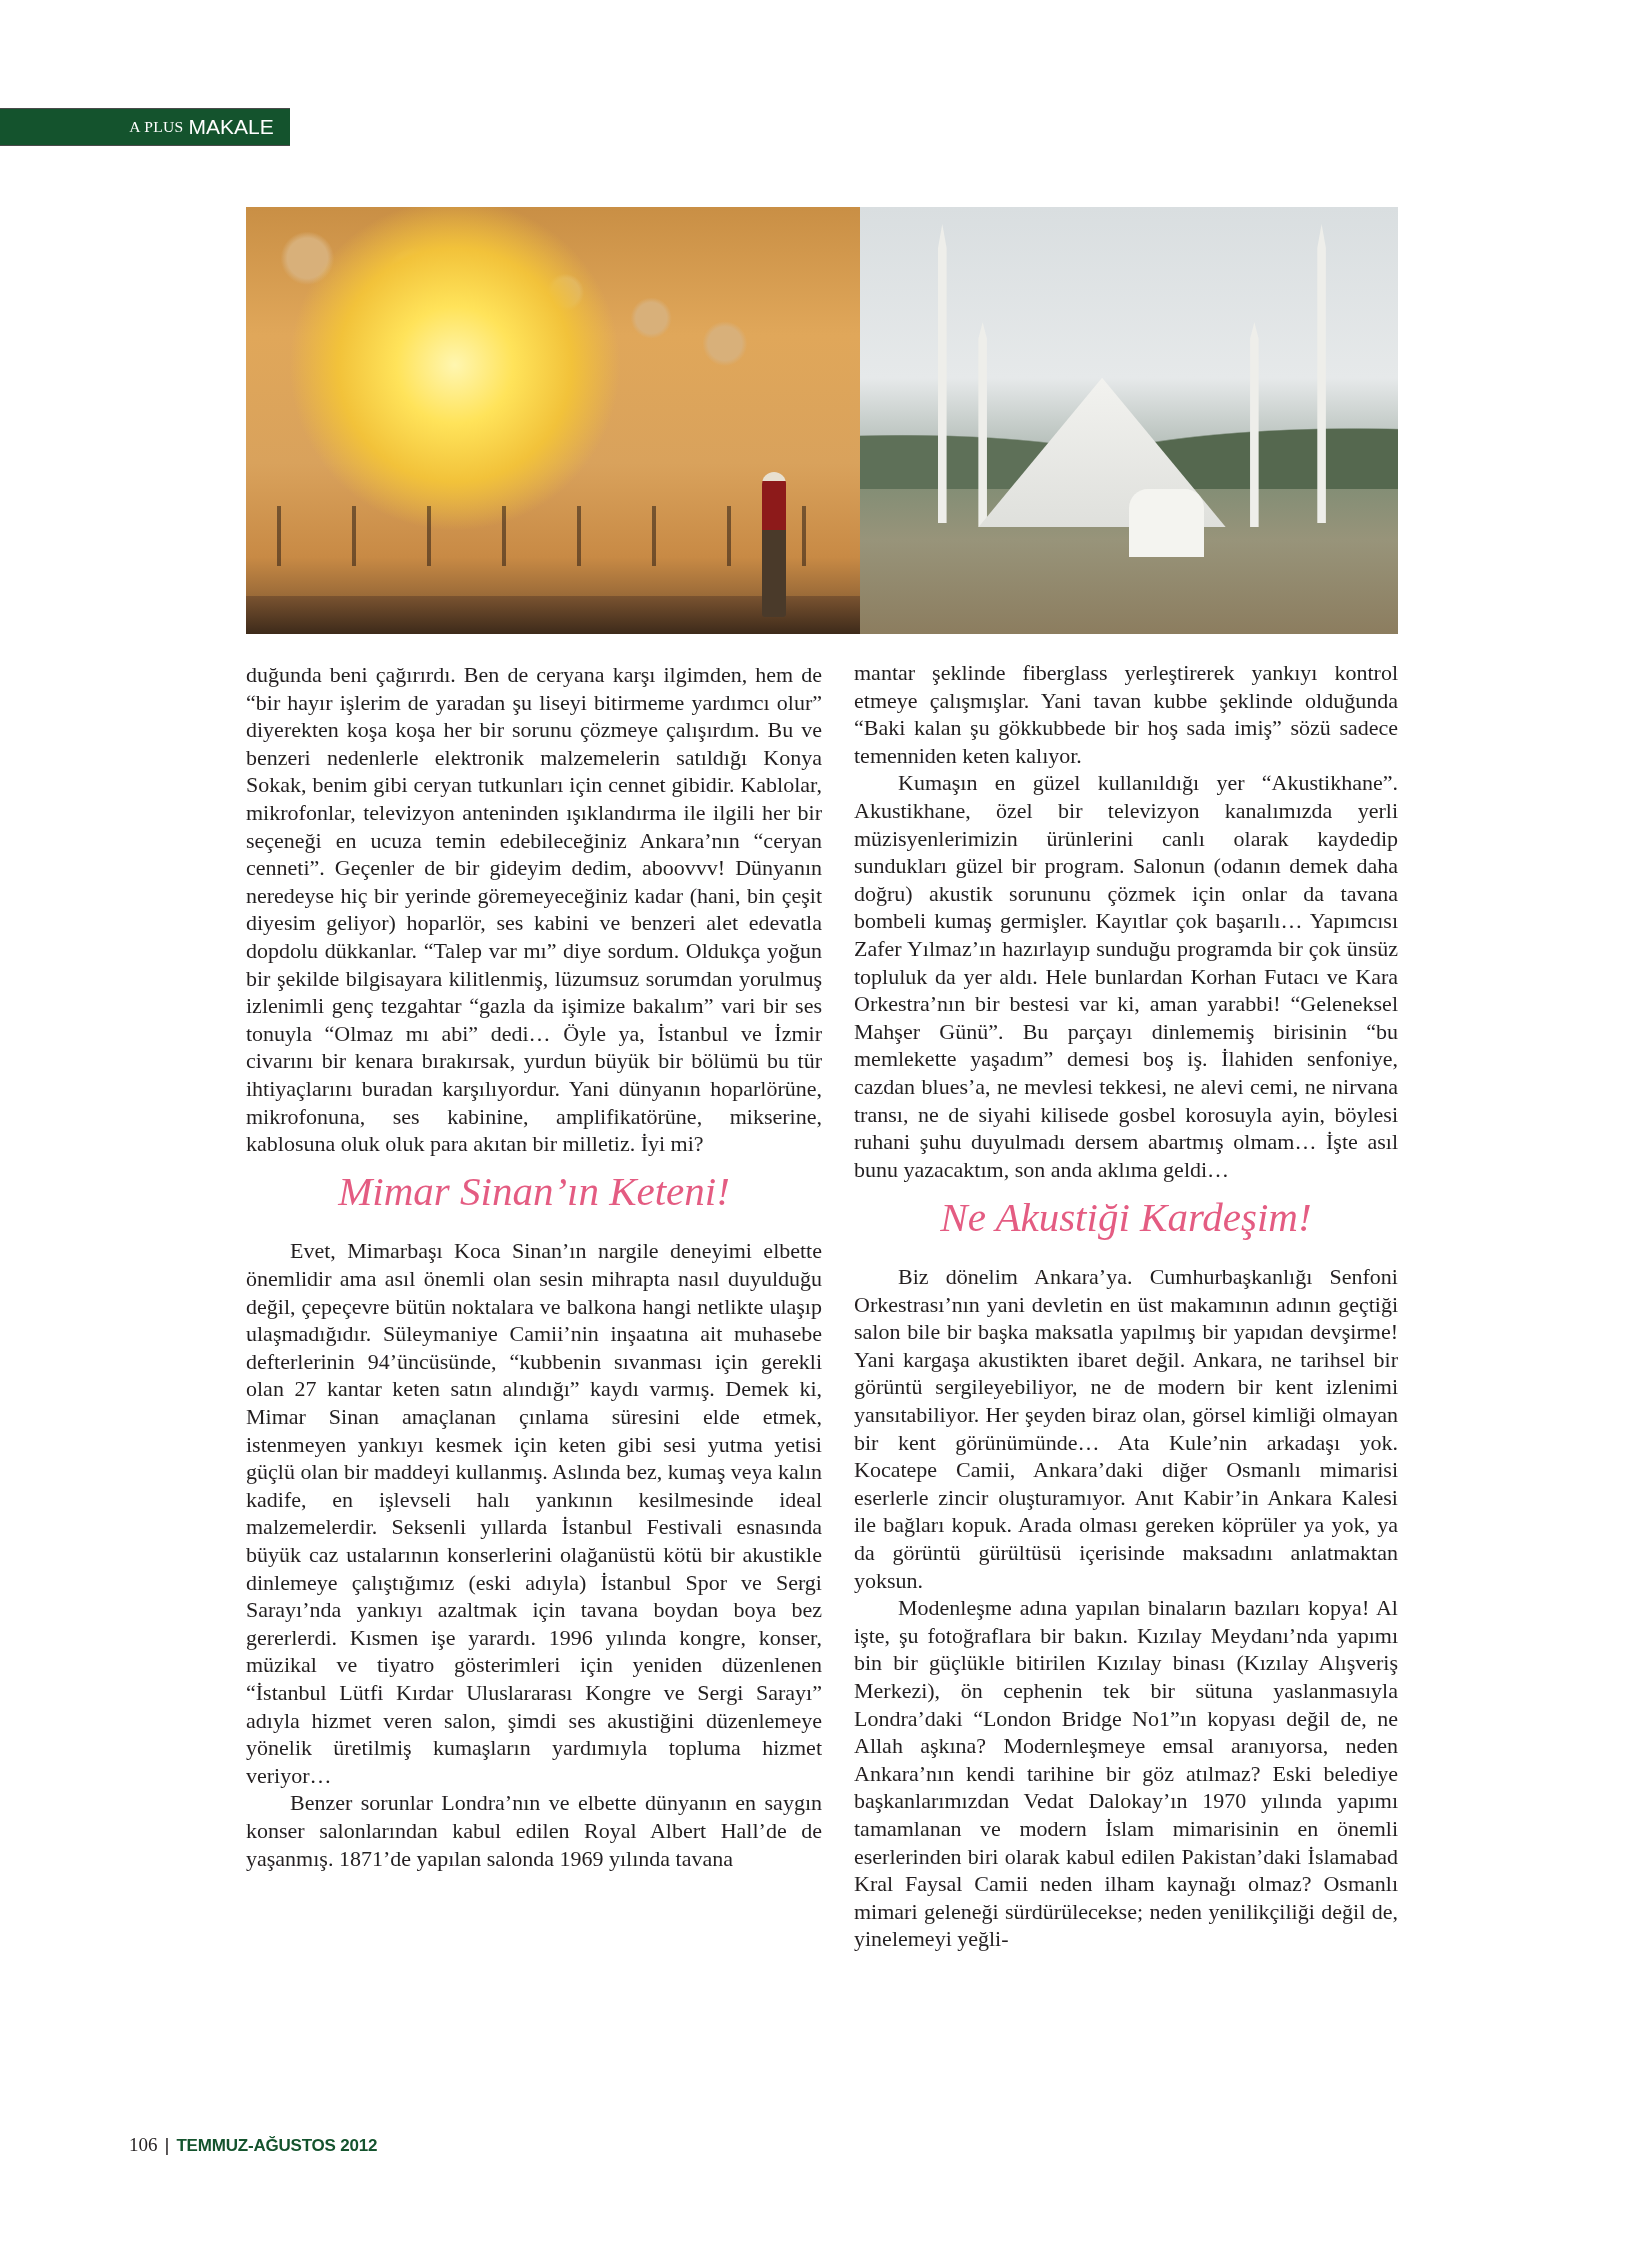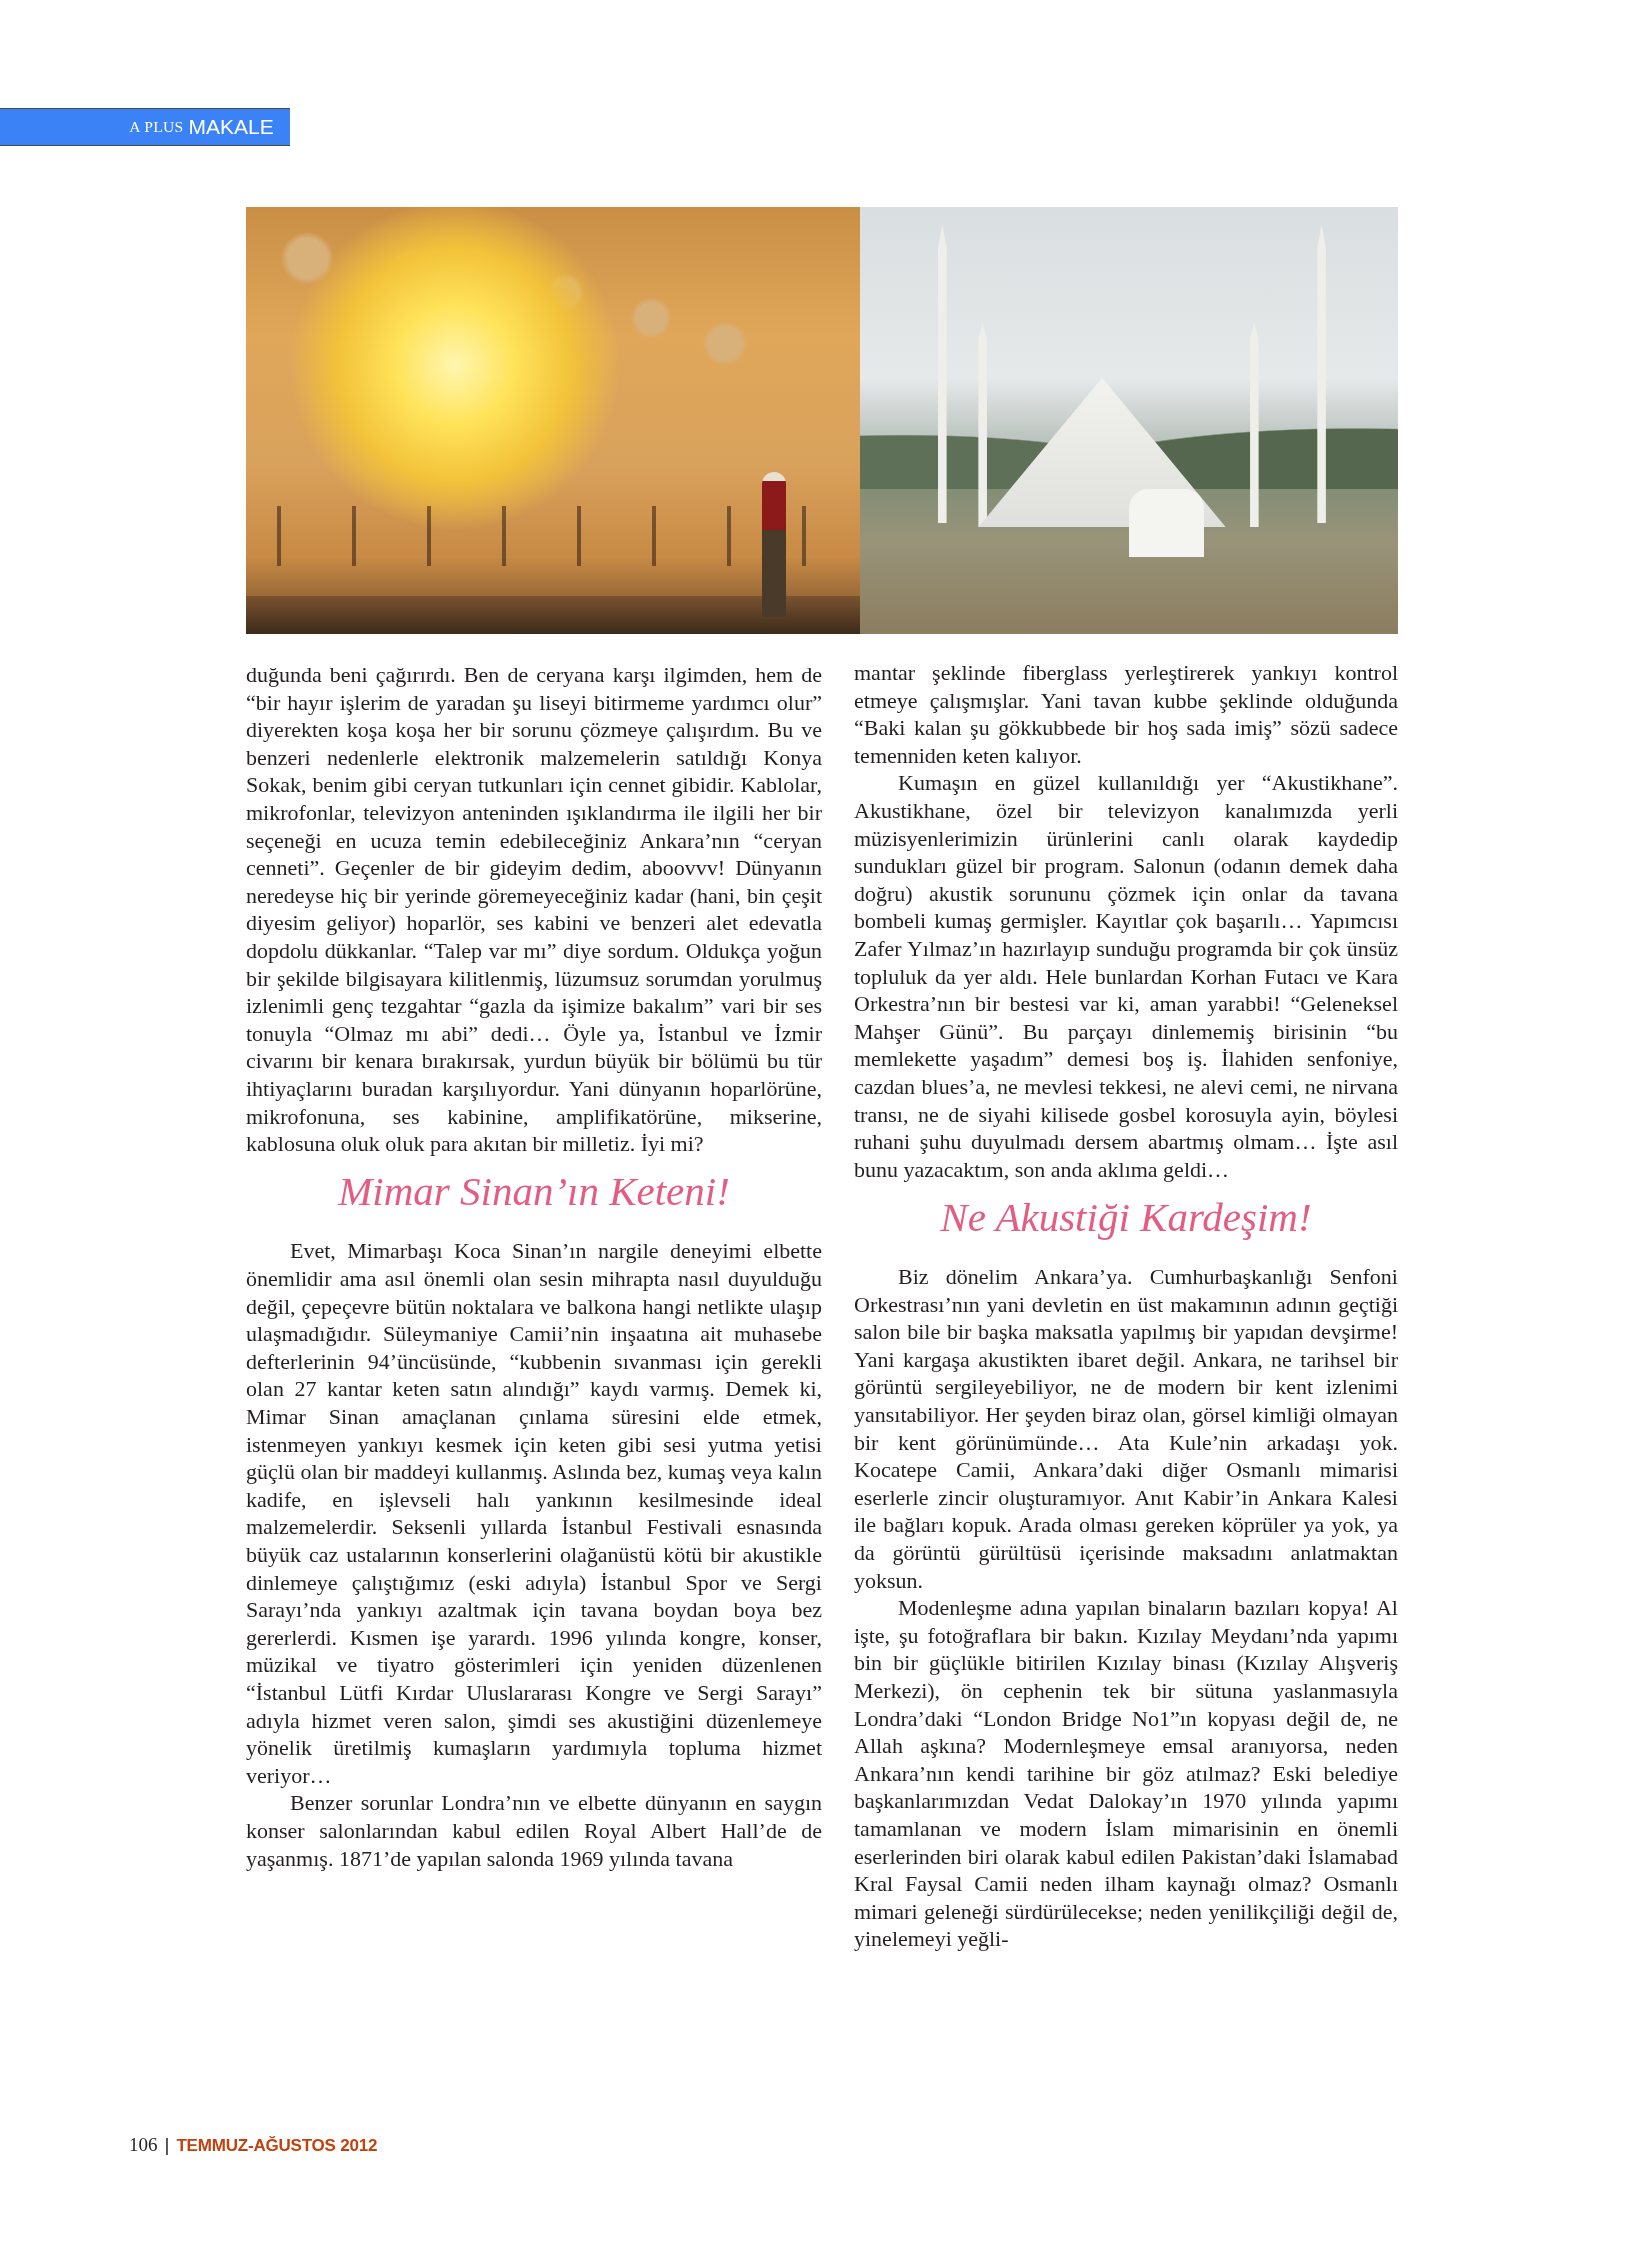--- a/index.html
+++ b/index.html
@@ -1,20 +1,20 @@
 <!DOCTYPE html>
 <html style="font-size:10px"><head>
 <meta charset="utf-8">
 <style>
   html, body { margin:0; padding:0; background:#ffffff; }
   body { width:1648px; height:2261px; position:relative; overflow:hidden;
          font-family:"Liberation Serif","DejaVu Serif",serif; color:#231f20; }
 
   .section-bar { position:absolute; left:0; top:108px; width:290px; height:38px;
-                 background:#3b82f6; border-top:1.3px solid #4a4a4a; border-bottom:1.3px solid #4a4a4a; box-sizing:border-box;
+                 background:#14532d; border-top:1.3px solid #4a4a4a; border-bottom:1.3px solid #4a4a4a; box-sizing:border-box;
                  display:flex; align-items:center; justify-content:flex-end; padding-right:16.3px; }
   .section-bar .serif-part { font-family:"Liberation Serif",serif; color:#fff; font-size:15.6px; letter-spacing:0.3px; margin-right:5px; }
   .section-bar .sans-part  { font-family:"Liberation Sans",sans-serif; color:#fff; font-size:21px; }
 
   .photos { position:absolute; left:246px; top:207px; width:1152px; height:427px; display:flex; }
   .photo { height:100%; position:relative; overflow:hidden; }
   .photo-left  { width:614px; background:
         radial-gradient(circle at 34% 37%, #fff6b0 0%, #ffe35a 12%, #f2c23a 24%, rgba(225,160,50,0) 34%),
         radial-gradient(circle at 10% 12%, #d8b07a 0 3%, transparent 4%),
         radial-gradient(circle at 27% 15%, #d8b07a 0 3%, transparent 4%),
@@ -44,21 +44,21 @@
   .col-left  { left:246px;  top:661px; width:576px; }
   .col-right { left:854px; top:659px; width:544px; }
   .col p { margin:0; }
   .col p.indent { text-indent:44px; }
   .subhead { font-style:italic; color:#e45c82; font-size:41px; line-height:41px; text-align:center;
              margin:13.8px 0 25px 0; font-family:"Liberation Serif","DejaVu Serif",serif; }
 
   .footer { position:absolute; left:129px; top:2134px; display:flex; align-items:baseline; gap:7px; }
   .footer .page-no { font-family:"Liberation Serif",serif; font-size:19px; color:#231f20; }
   .footer .sep { font-family:"Liberation Sans",sans-serif; font-size:19px; color:#231f20; }
-  .footer .issue { font-family:"Liberation Sans",sans-serif; font-weight:bold; font-size:17px; color:#c2410c; letter-spacing:-0.2px; }
+  .footer .issue { font-family:"Liberation Sans",sans-serif; font-weight:bold; font-size:17px; color:#14532d; letter-spacing:-0.2px; }
 </style>
 </head>
 <body>
 
 <div class="section-bar">
   <span class="serif-part">A PLUS</span>
   <span class="sans-part">MAKALE</span>
 </div>
 
 <div class="photos">

